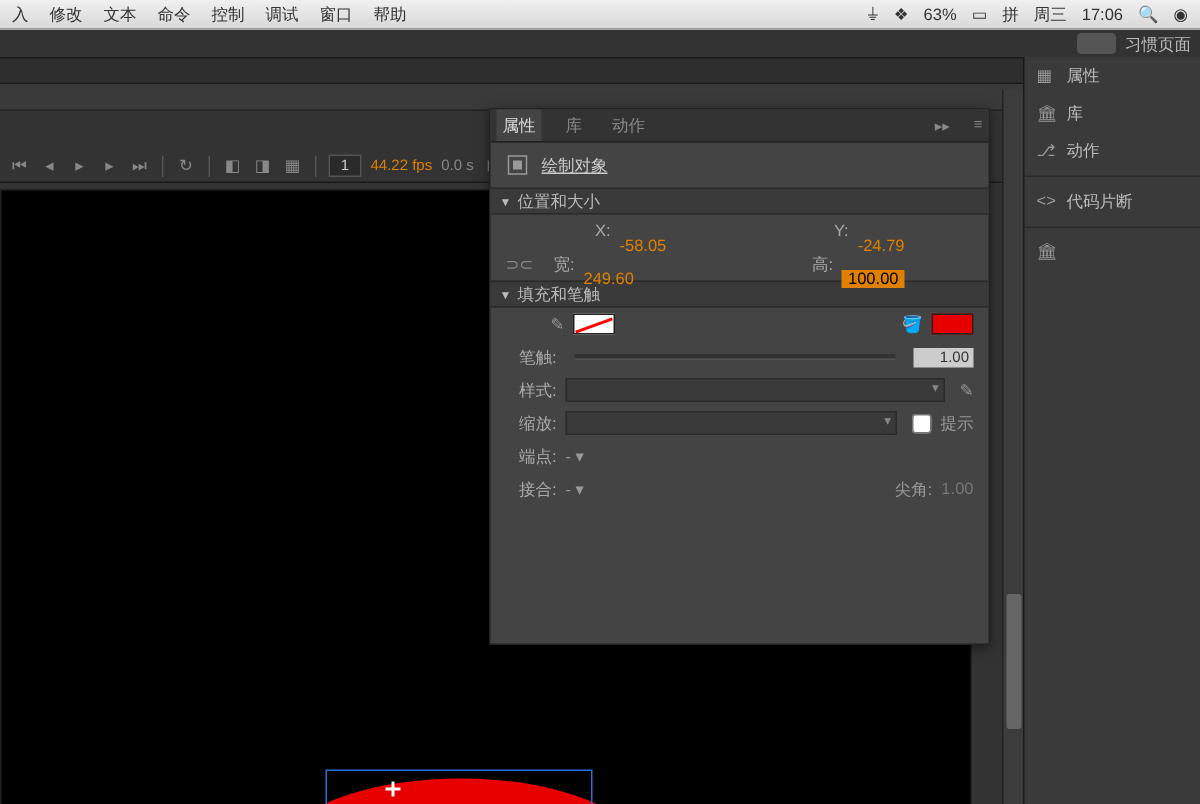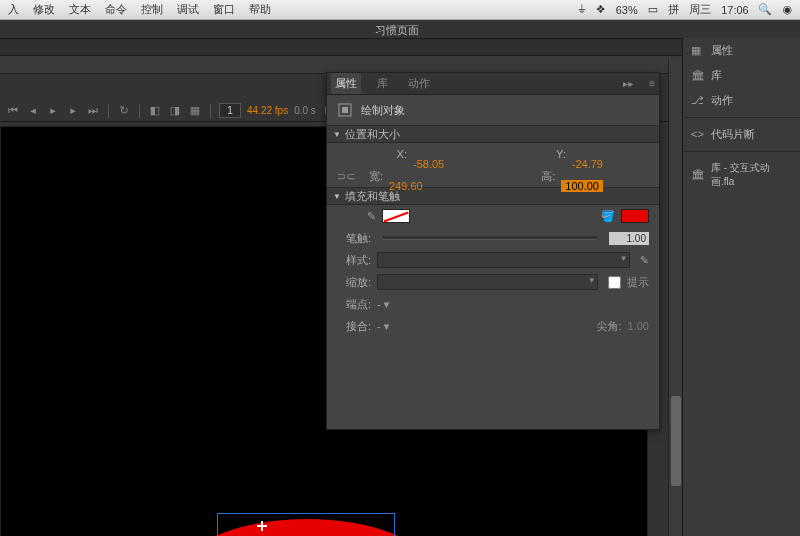--- a/index.html
+++ b/index.html
@@ -6,21 +6,21 @@
 body { background: #333; color: #999; overflow: hidden; width: 800px; height: 536px; position: relative; }
 
 .mac-menubar { height: 20px; background: linear-gradient(#f0f0f0, #d8d8d8); display: flex; align-items: center; padding: 0 8px; gap: 14px; color: #333; font-size: 12px; border-bottom: 1px solid #aaa; }
 .mac-menubar .menu-items { display: flex; gap: 14px; }
 .mac-menubar .spacer { flex: 1; }
 .mac-menubar .status { display: flex; gap: 10px; align-items: center; }
 .mac-menubar .status span { font-size: 11px; }
 
 .main-area { position: relative; height: 516px; background: #333; }
 
-.top-toolbar { height: 18px; display: flex; justify-content: flex-end; padding-right: 6px; gap: 6px; align-items: center; flex-direction: column; }
+.top-toolbar { height: 18px; display: flex; justify-content: flex-end; padding-right: 6px; gap: 6px; align-items: center; }
 .top-toolbar .pill { background: #555; border-radius: 3px; width: 26px; height: 14px; display: inline-block; }
 .top-toolbar .tab-text { color: #bbb; }
 
 .timeline-area { height: 18px; border-top: 1px solid #1a1a1a; border-bottom: 1px solid #1a1a1a; background: #2e2e2e; display: flex; align-items: center; overflow: hidden; padding-left: 4px; }
 .timeline-ticks { display: flex; align-items: flex-end; height: 16px; flex: 1; }
 
 .frame-row { height: 18px; background: #3a3a3a; border-bottom: 1px solid #222; }
 
 .playback-bar { height: 22px; display: flex; align-items: center; padding: 0 6px; gap: 6px; border-bottom: 1px solid #1a1a1a; margin-top: 26px; }
 .playback-bar .icon-btn { width: 14px; height: 14px; color: #888; display: inline-flex; align-items: center; justify-content: center; }
@@ -40,21 +40,21 @@
 
 .properties-panel { position: absolute; left: 326px; top: 52px; width: 334px; height: 358px; background: #444; border: 1px solid #222; box-shadow: 0 2px 8px rgba(0,0,0,0.5); }
 .panel-tabs { height: 22px; display: flex; align-items: center; background: #333; border-bottom: 1px solid #222; padding-left: 4px; gap: 12px; }
 .panel-tabs .tab { font-size: 11px; color: #888; padding: 3px 4px; }
 .panel-tabs .tab.active { color: #ddd; background: #444; }
 .panel-tabs .spacer { flex: 1; }
 .panel-tabs .ctrl { color: #888; font-size: 10px; margin-right: 4px; }
 
 .obj-header { display: flex; align-items: center; padding: 6px 10px; gap: 8px; height: 30px; }
 .obj-header .icon { width: 16px; height: 16px; color: #999; }
-.obj-header .label { color: #ccc; }
+.obj-header .label { color: #ccc; text-decoration: underline; }
 
 .section-header { height: 18px; display: flex; align-items: center; background: #3a3a3a; padding: 0 6px; border-top: 1px solid #2a2a2a; border-bottom: 1px solid #2a2a2a; color: #bbb; font-size: 11px; gap: 4px; }
 .section-header .tri { font-size: 8px; }
 
 .row { display: flex; align-items: center; padding: 3px 10px; gap: 6px; height: 22px; }
 .row .lbl { color: #aaa; font-size: 11px; width: 24px; text-align: right; }
 .row .val { color: #e08000; font-size: 11px; margin-top: 20px; }
 .row .val.locked { background: #e08000; color: #000; padding: 0 4px; }
 .lock-icon { width: 16px; color: #888; }
 
@@ -252,17 +252,16 @@
       <span>动作</span>
     </div>
     <div class="divider"></div>
     <div class="item">
       <span class="ic">&lt;&gt;</span>
       <span>代码片断</span>
     </div>
     <div class="divider"></div>
     <div class="item">
       <span class="ic">🏛</span>
-      <span style="font-size:10px">库 - 交互式动画.fla</span>
     </div>
   </div>
 
 </div>
 
 </body></html>

